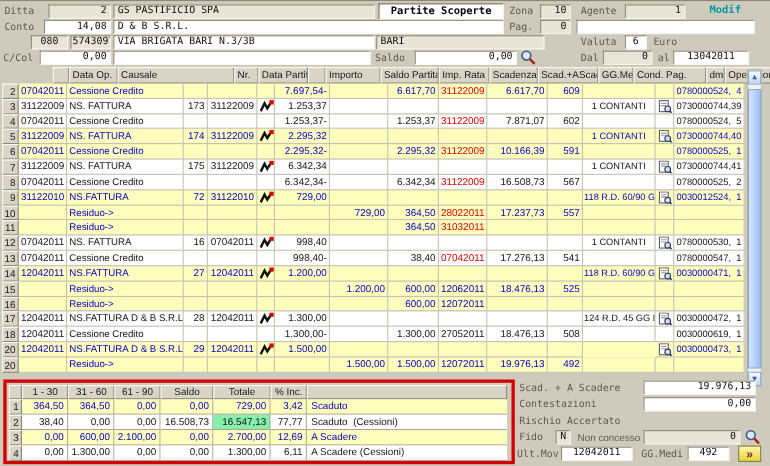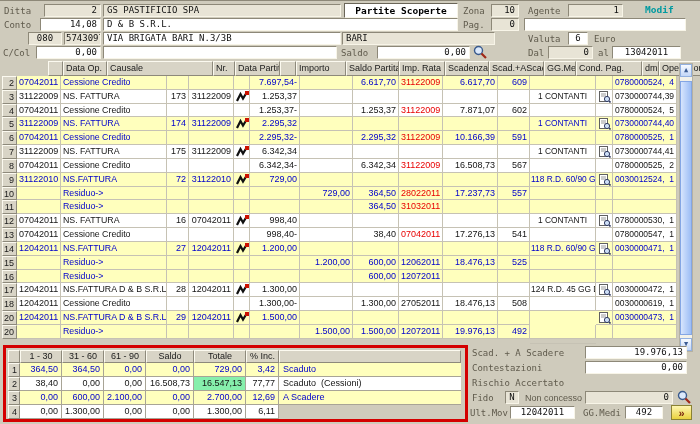--- a/index.html
+++ b/index.html
@@ -640,20 +640,21 @@
           <div class="sc slabel" style="width: 182px; background: rgb(255, 255, 189); color: rgb(0, 0, 204);">A Scadere</div>
         </div>
         <div class="srow">
           <div class="sn" style="width: 12px;">4</div>
           <div class="sc" style="width: 42px; background: rgb(255, 255, 255); color: rgb(20, 20, 20);">0,00</div>
           <div class="sc" style="width: 42px; background: rgb(255, 255, 255); color: rgb(20, 20, 20);">1.300,00</div>
           <div class="sc" style="width: 42px; background: rgb(255, 255, 255); color: rgb(20, 20, 20);">0,00</div>
           <div class="sc" style="width: 48px; background: rgb(255, 255, 255); color: rgb(20, 20, 20);">0,00</div>
           <div class="sc" style="width: 52px; background: rgb(255, 255, 255); color: rgb(20, 20, 20);">1.300,00</div>
           <div class="sc" style="width: 33px; background: rgb(255, 255, 255); color: rgb(20, 20, 20);">6,11</div>
+          <div class="sc slabel" style="width: 182px; background: rgb(255, 255, 255); color: rgb(20, 20, 20);">A Scadere (Cessioni)</div>
         </div>
       </div>
   </div>
 
   <div class="lbl" style="left:472px;top:347px">Scad. + A Scadere</div>
   <div class="fld r" style="left:585px;top:345px;width:102px">19.976,13</div>
   <div class="lbl" style="left:472px;top:362px">Contestazioni</div>
   <div class="fld r" style="left:585px;top:360px;width:102px">0,00</div>
   <div class="lbl" style="left:472px;top:377px">Rischio Accertato</div>
 

